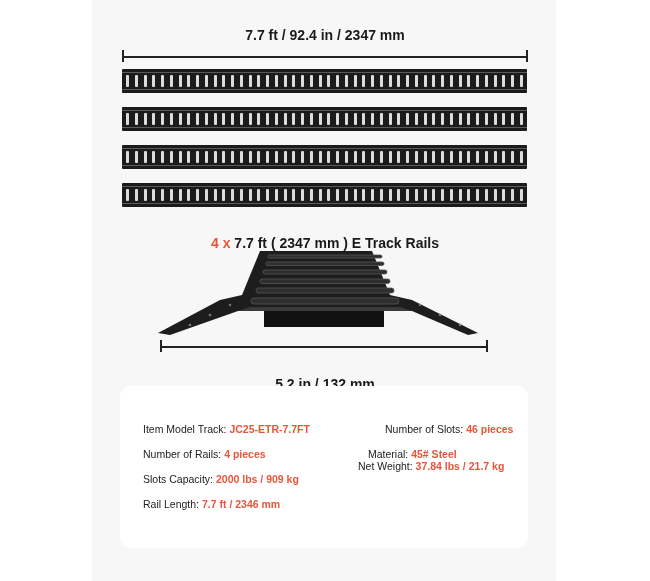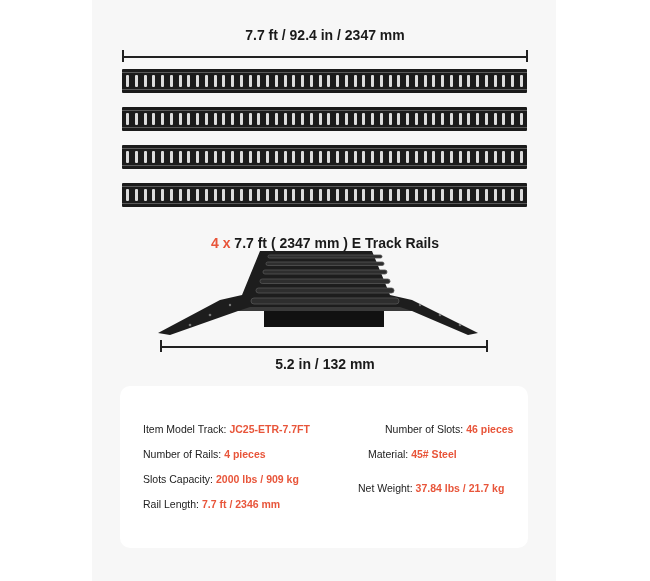--- a/index.html
+++ b/index.html
@@ -260,24 +260,24 @@
       <circle cx="80" cy="60" r="1.2"></circle>
     <circle cx="310" cy="80" r="1.3"></circle>
       <circle cx="290" cy="70" r="1.3"></circle>
       <circle cx="270" cy="60" r="1.2"></circle>
   </g>
 </svg>
 
 <div class="dim-line" style="left:160px; top:346px; width:327px;"></div>
 <div class="dim-tick" style="left:160px; top:340px;"></div>
 <div class="dim-tick" style="left:486px; top:340px;"></div>
-<div class="dim-label" style="top:356px;">5.2 in / 132 mm</div>
+<div class="dim-label" style="top:376px;">5.2 in / 132 mm</div>
 
 <div class="card">
   <div class="spec" style="left:23px; top:37px;"><span>Item Model Track:</span> <span class="v">JC25-ETR-7.7FT</span></div>
   <div class="spec" style="left:23px; top:62px;"><span>Number of Rails:</span> <span class="v">4 pieces</span></div>
   <div class="spec" style="left:23px; top:87px;"><span>Slots Capacity:</span> <span class="v">2000 lbs / 909 kg</span></div>
   <div class="spec" style="left:23px; top:112px;"><span>Rail Length:</span> <span class="v">7.7 ft / 2346 mm</span></div>
 
   <div class="spec" style="left:238px; top:37px;padding-left:27px;"><span>Number of Slots:</span> <span class="v">46 pieces</span></div>
   <div class="spec" style="left:248px; top:62px;"><span>Material:</span> <span class="v">45# Steel</span></div>
-  <div class="spec" style="left:238px; top:96px;"><span>Net Weight:</span> <span class="v">37.84 lbs / 21.7 kg</span></div>
+  <div class="spec" style="left:238px; top:74px;"><span>Net Weight:</span> <span class="v">37.84 lbs / 21.7 kg</span></div>
 </div>
 
 </body></html>

